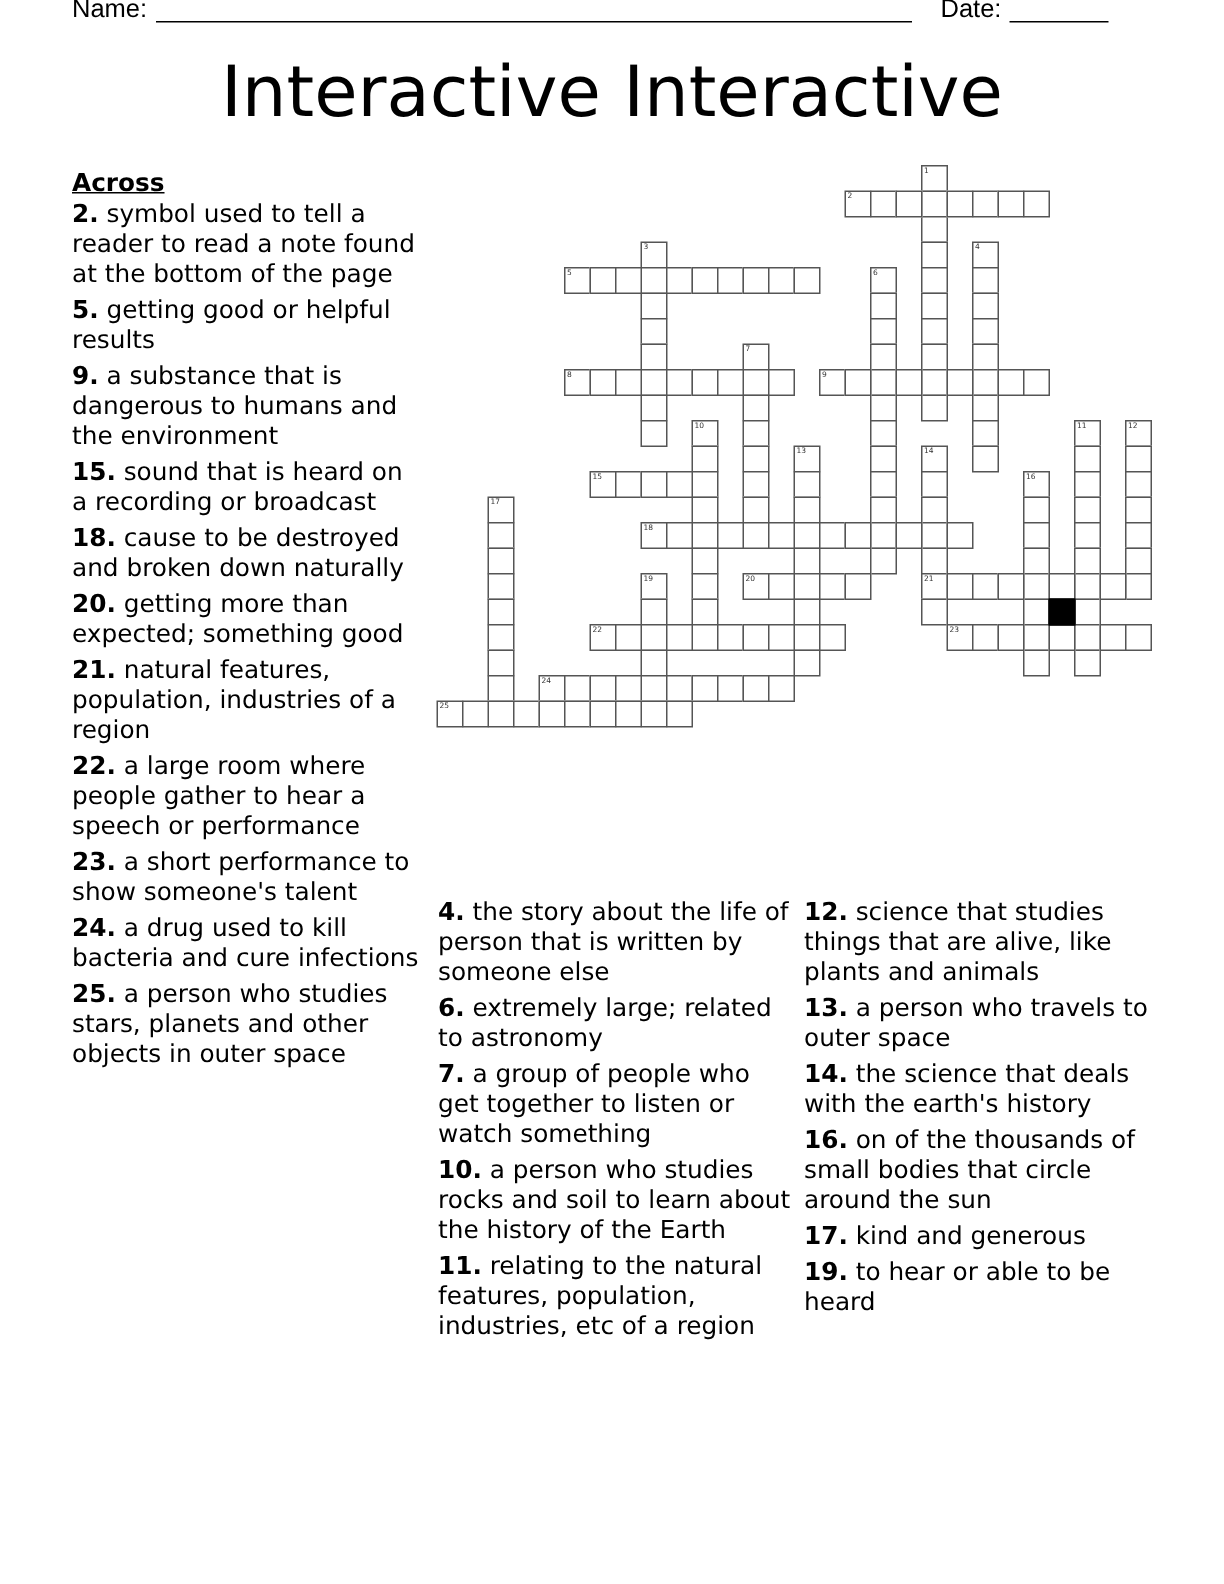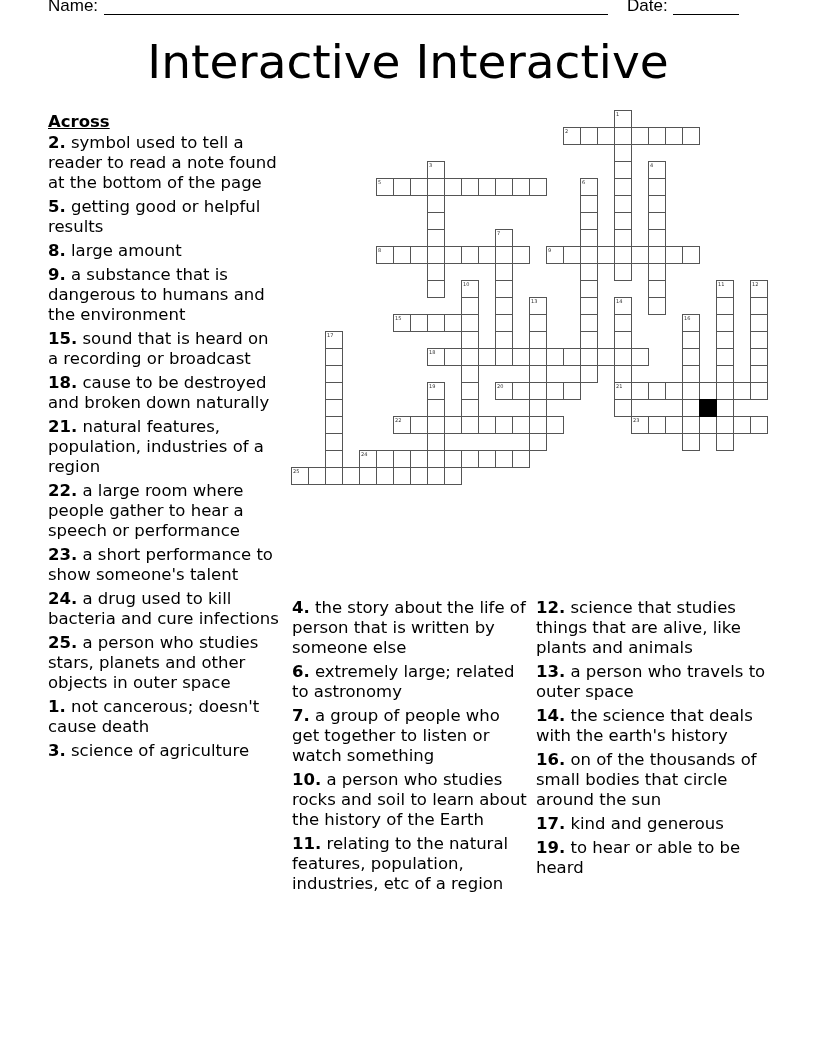--- a/index.html
+++ b/index.html
@@ -280,33 +280,29 @@
     <div class="cell" style="left: 410px; top: 467px;"></div>
     <div class="cell" style="left: 444px; top: 467px;"></div>
     <div class="cell black" style="left: 699px; top: 399px;"></div>
   </div>
 
 <div class="col col1">
   <div class="sec">Across</div>
   <div>
       <div class="clue"><b>2.</b><span> symbol used to tell a reader to read a note found at the bottom of the page</span></div>
       <div class="clue"><b>5.</b><span> getting good or helpful results</span></div>
-      <div class="clue"><b>8.</b><span> large amount</span></div>
       <div class="clue"><b>9.</b><span> a substance that is dangerous to humans and the environment</span></div>
       <div class="clue"><b>15.</b><span> sound that is heard on a recording or broadcast</span></div>
       <div class="clue"><b>18.</b><span> cause to be destroyed and broken down naturally</span></div>
+      <div class="clue"><b>20.</b><span> getting more than expected; something good</span></div>
       <div class="clue"><b>21.</b><span> natural features, population, industries of a region</span></div>
       <div class="clue"><b>22.</b><span> a large room where people gather to hear a speech or performance</span></div>
       <div class="clue"><b>23.</b><span> a short performance to show someone's talent</span></div>
       <div class="clue"><b>24.</b><span> a drug used to kill bacteria and cure infections</span></div>
       <div class="clue"><b>25.</b><span> a person who studies stars, planets and other objects in outer space</span></div>
-    </div>
-  <div>
-      <div class="clue"><b>1.</b><span> not cancerous; doesn't cause death</span></div>
-      <div class="clue"><b>3.</b><span> science of agriculture</span></div>
     </div>
 </div>
 <div class="col col2">
   <div>
       <div class="clue"><b>4.</b><span> the story about the life of person that is written by someone else</span></div>
       <div class="clue"><b>6.</b><span> extremely large; related to astronomy</span></div>
       <div class="clue"><b>7.</b><span> a group of people who get together to listen or watch something</span></div>
       <div class="clue"><b>10.</b><span> a person who studies rocks and soil to learn about the history of the Earth</span></div>
       <div class="clue"><b>11.</b><span> relating to the natural features, population, industries, etc of a region</span></div>
     </div>

